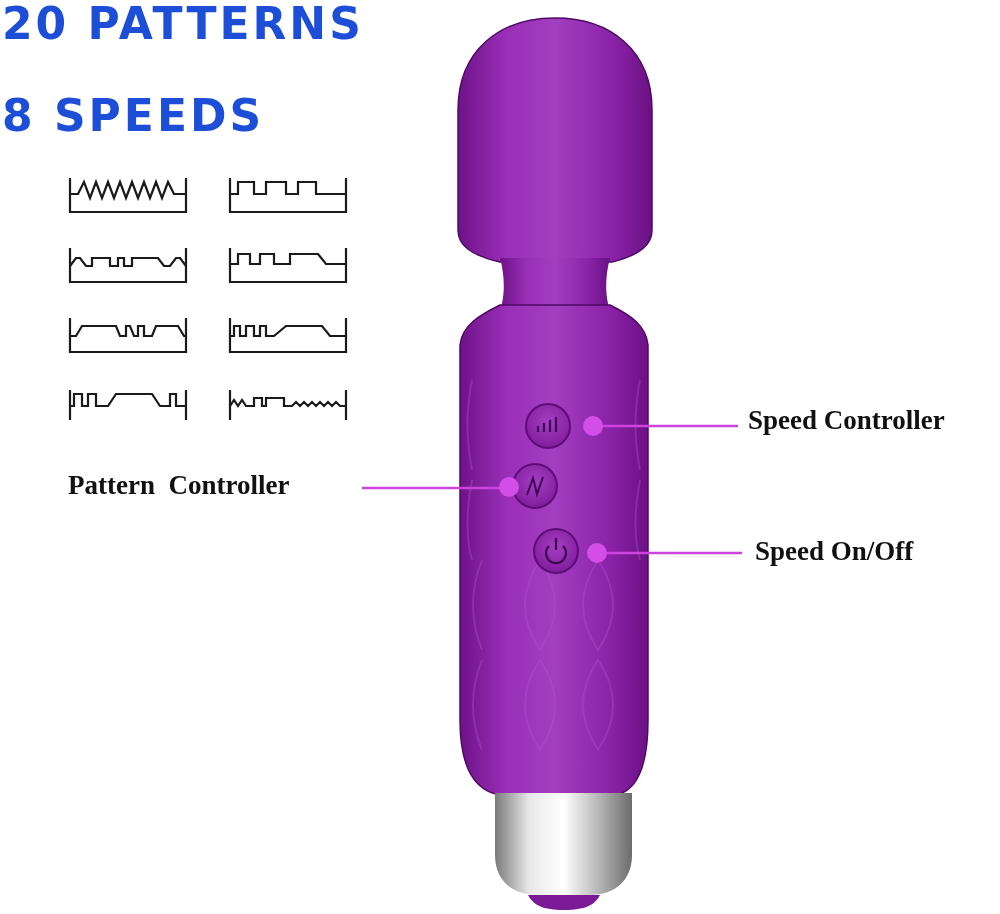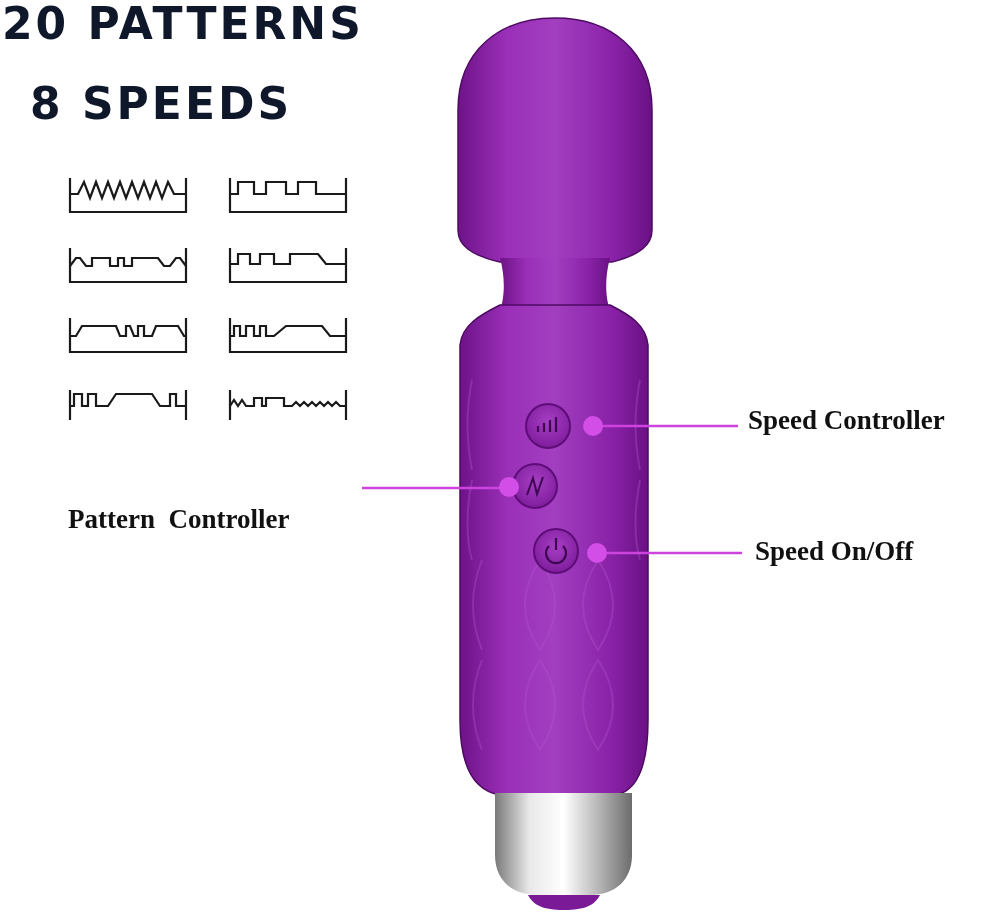--- a/index.html
+++ b/index.html
@@ -1,19 +1,19 @@
 <!DOCTYPE html>
 <html><head>
 <meta charset="utf-8">
 <style>
   html, body { margin:0; padding:0; background:#ffffff; }
   body { width:1000px; height:914px; position:relative; overflow:hidden; font-family:"DejaVu Sans", sans-serif; }
-  .headline { position:absolute; left:2px; font-family:"DejaVu Sans", sans-serif; font-weight:bold; color:#0f172a; letter-spacing:3px; font-size:44px; line-height:1; }
+  .headline { position:absolute; left:2px; font-family:"DejaVu Sans", sans-serif; font-weight:bold; color:#1d4ed8; letter-spacing:3px; font-size:44px; line-height:1; }
   #h1 { top:2px; }
-  #h2 { top:82px;margin-left:28px; }
+  #h2 { top:94px; }
   .patterns { position:absolute; left:66px; top:170px; width:290px; height:250px; }
   .patterns svg { position:absolute; }
   .label { position:absolute; font-family:"Liberation Serif", "DejaVu Serif", serif; font-weight:bold; color:#111; font-size:27px; white-space:nowrap;text-align:right; }
   #lbl-speed { left:748px; top:405px; }
   #lbl-power { left:755px; top:536px; }
   #lbl-pattern { left:68px; top:470px; }
   .device { position:absolute; left:0; top:0; width:1000px; height:914px; }
 </style>
 </head>
 <body>
@@ -149,14 +149,14 @@
     <line x1="362" y1="488" x2="508" y2="488" stroke="#cc44dd" stroke-width="2.5"></line>
     <circle cx="509" cy="487" r="10" fill="#d24ee6"></circle>
   </g>
   <g>
     <line x1="598" y1="553" x2="742" y2="553" stroke="#cc44dd" stroke-width="2.5"></line>
     <circle cx="597" cy="553" r="10" fill="#d24ee6"></circle>
   </g>
 </svg>
 
 <div id="lbl-speed" class="label">Speed Controller</div>
-<div id="lbl-pattern" class="label" style="white-space:pre;margin-top:34px;">Pattern  Controller</div>
+<div id="lbl-pattern" class="label" style="white-space:pre;">Pattern  Controller</div>
 <div id="lbl-power" class="label">Speed On/Off</div>
 
 </body></html>

